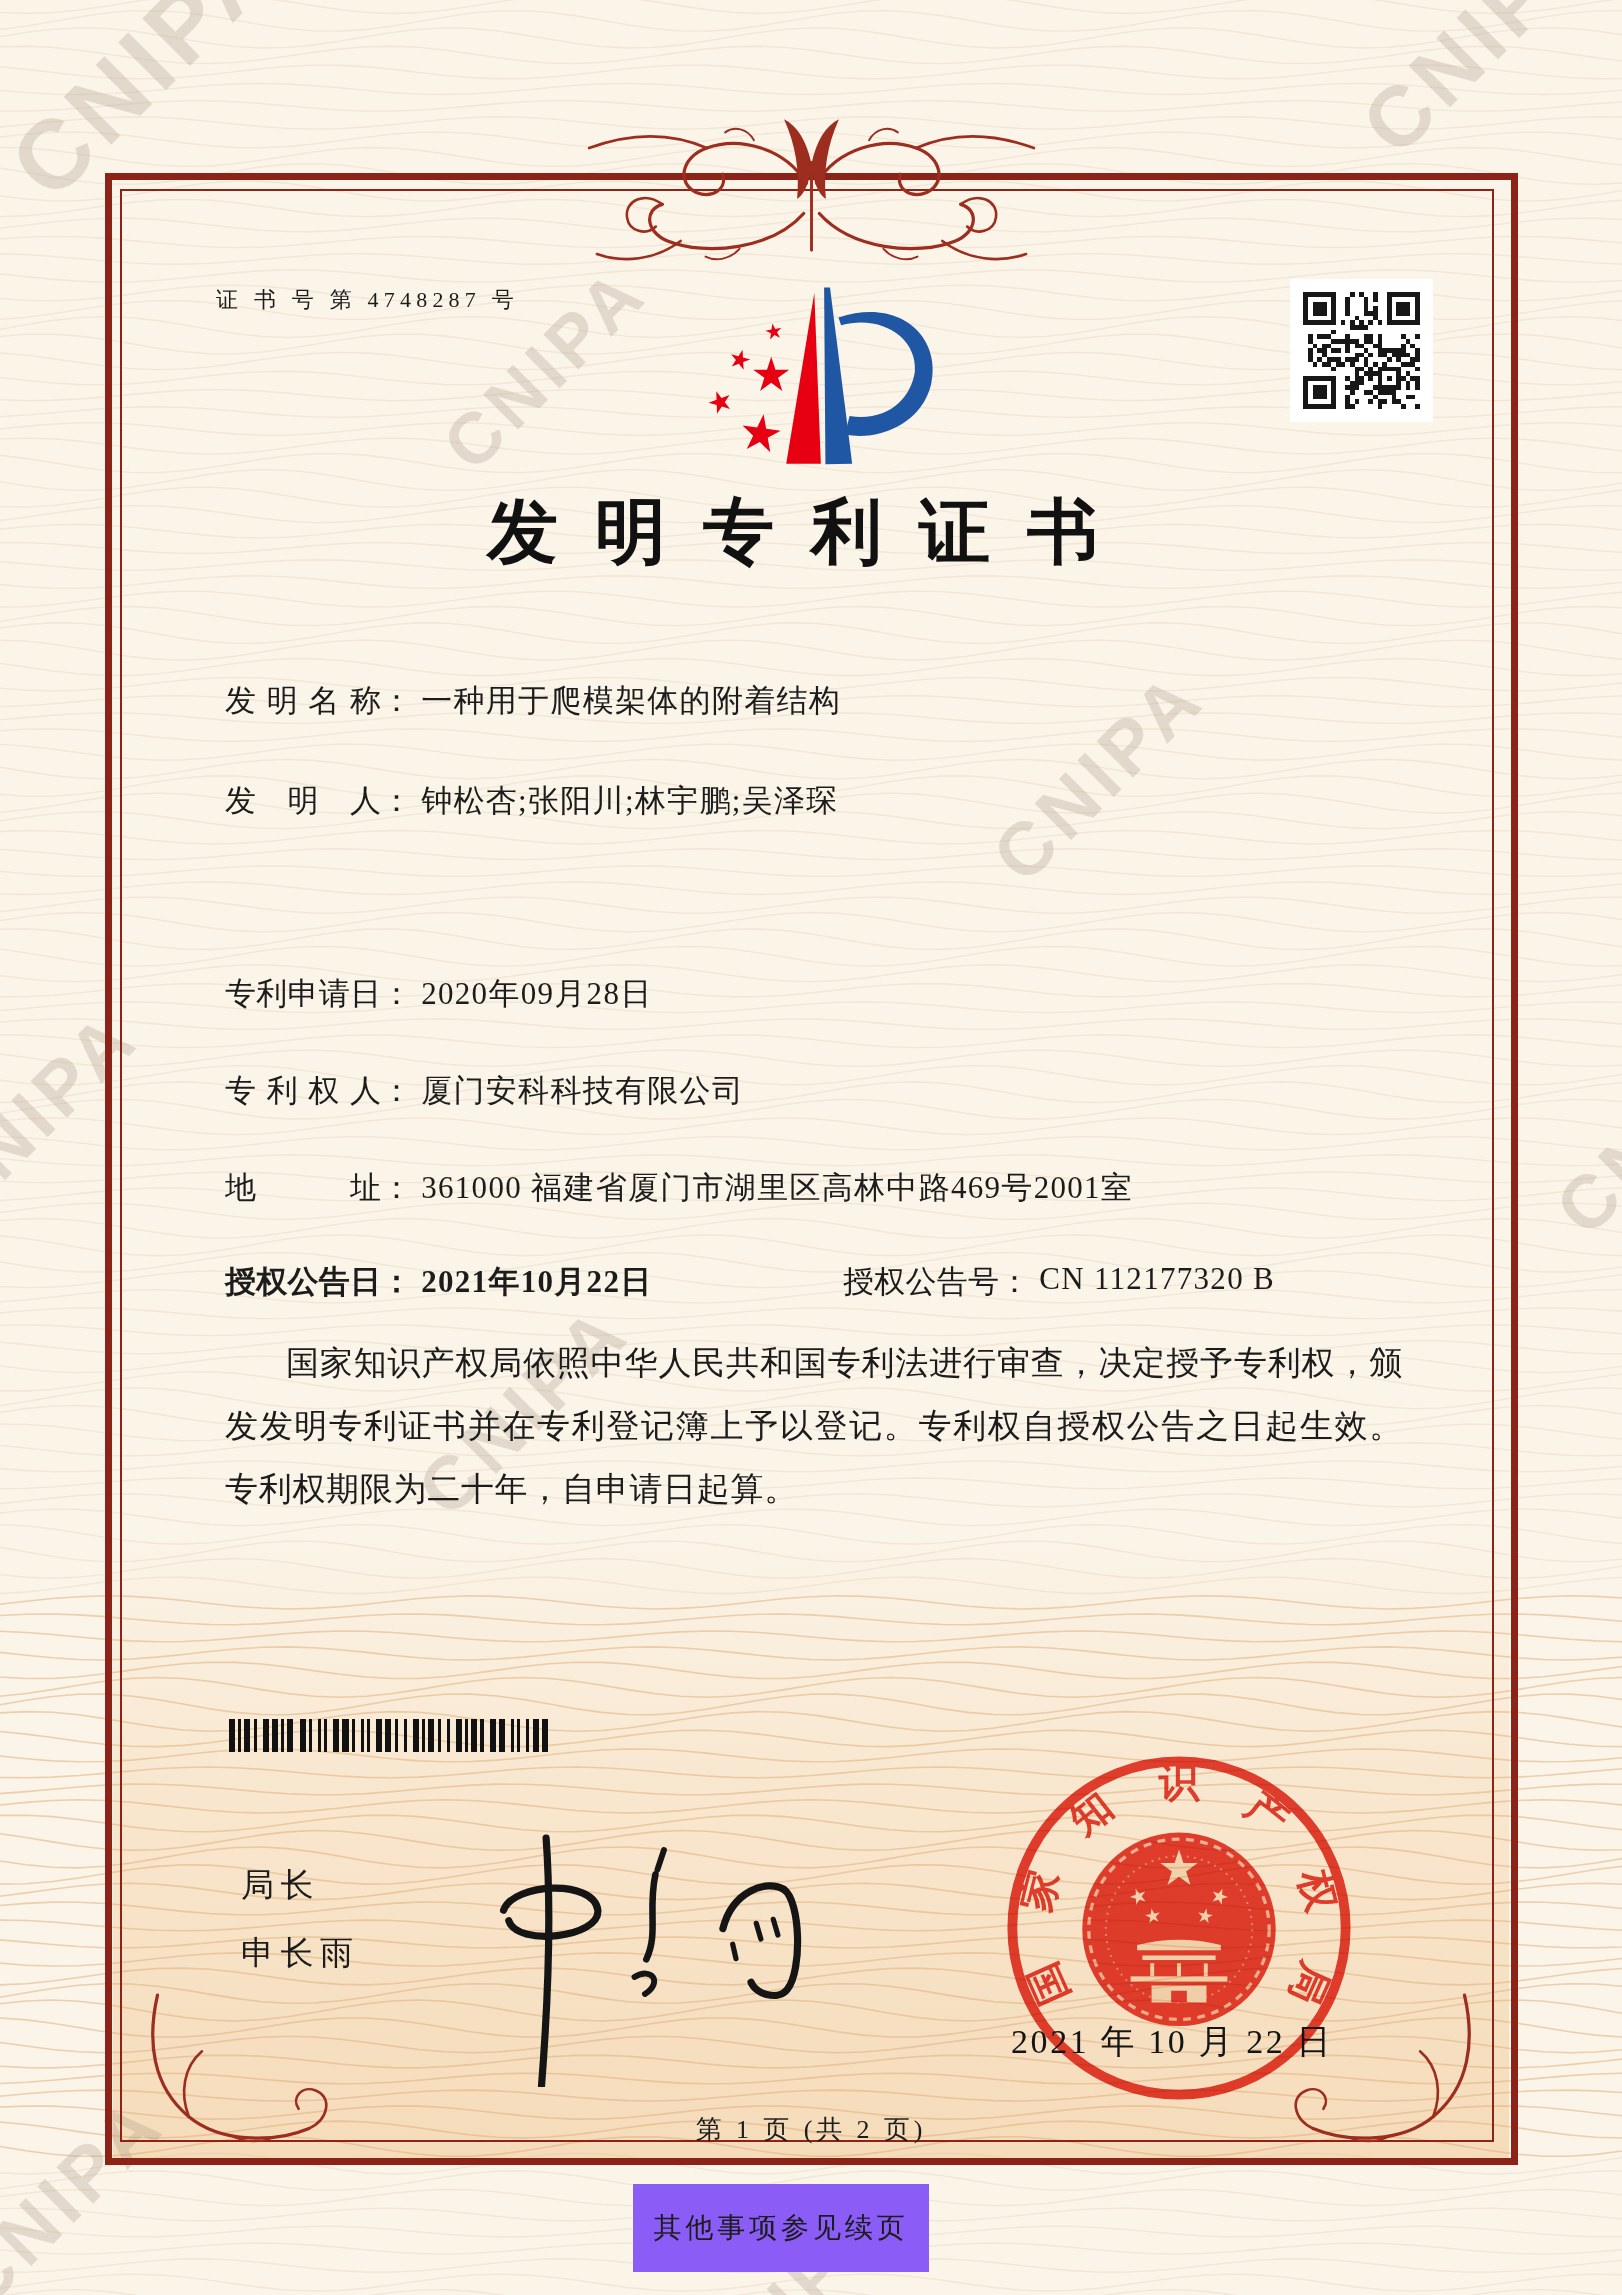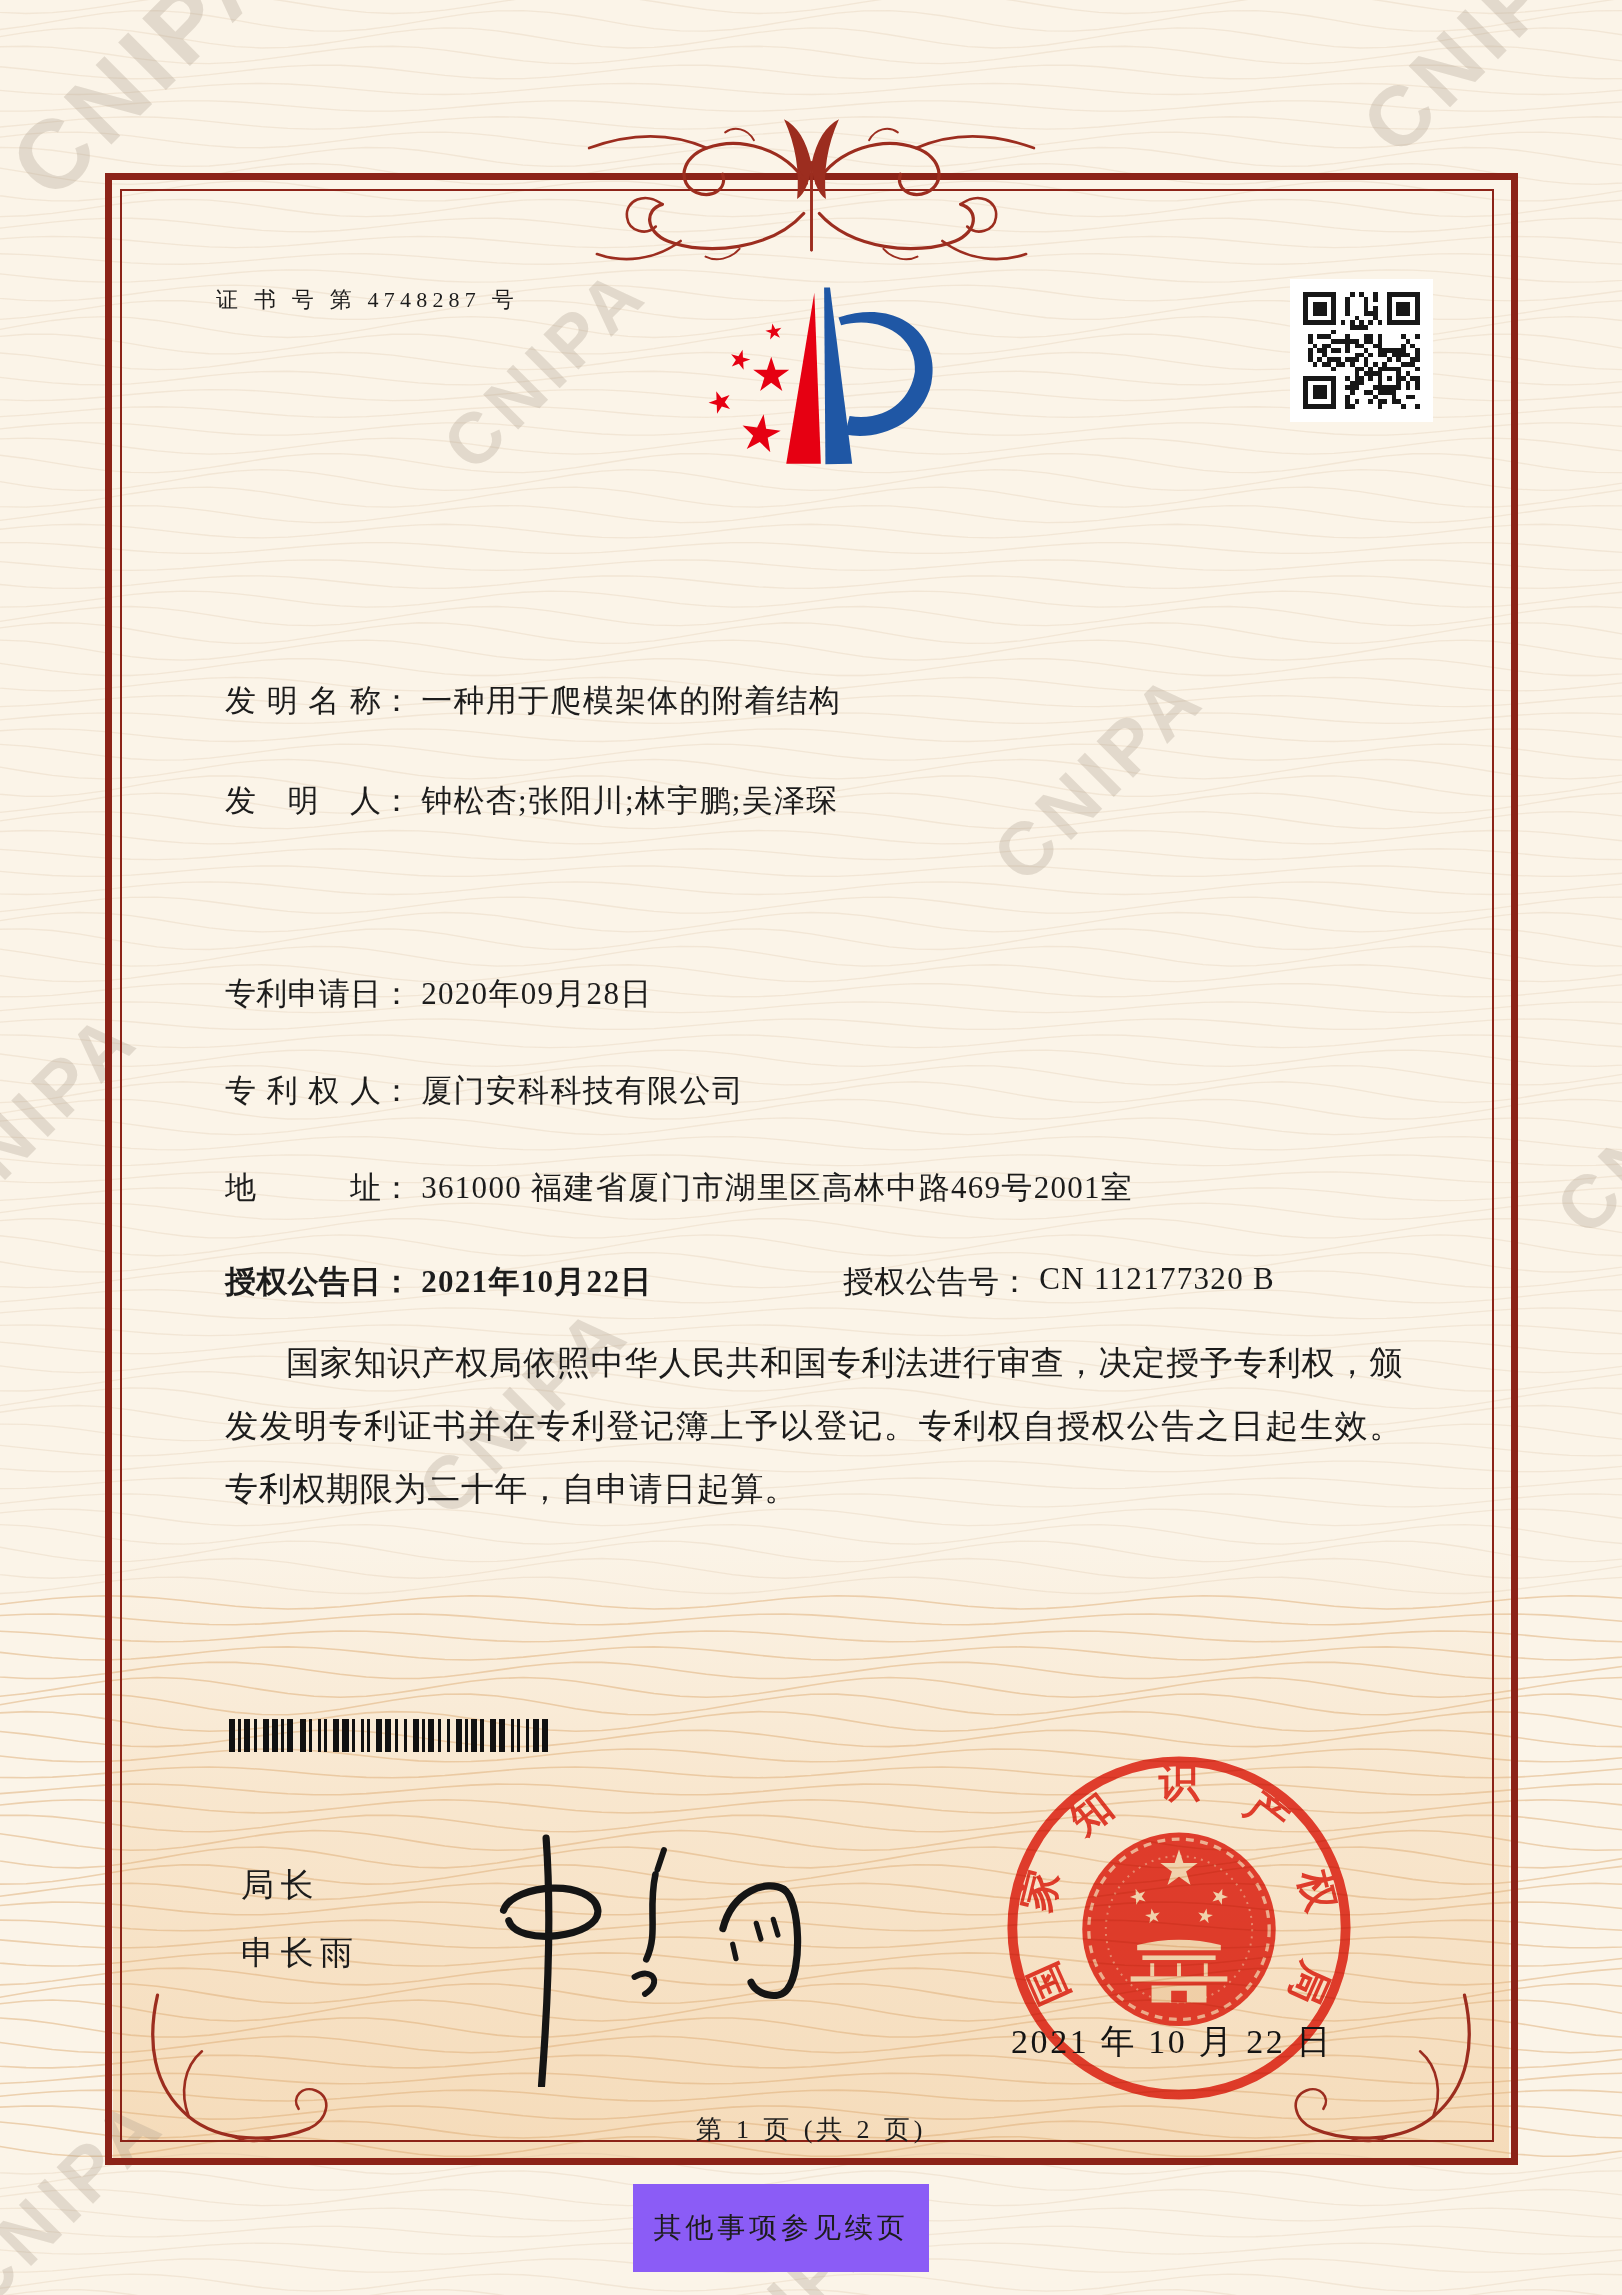--- a/index.html
+++ b/index.html
@@ -529,20 +529,21 @@
           <rect x="20" y="23" width="1" height="1"></rect>
           <rect x="9" y="24" width="1" height="1"></rect>
           <rect x="10" y="24" width="1" height="1"></rect>
           <rect x="16" y="24" width="1" height="1"></rect>
           <rect x="21" y="24" width="1" height="1"></rect>
           <rect x="24" y="24" width="1" height="1"></rect>
         </g>
     </svg>
   </div>
 
+  <div class="title">发明专利证书</div>
 
   <div class="row" style="top:680px;">
     <span class="lab">发明名称</span><span class="colon">：</span><span class="val">一种用于爬模架体的附着结构</span>
   </div>
   <div class="row" style="top:780px;">
     <span class="lab">发明人</span><span class="colon">：</span><span class="val">钟松杏;张阳川;林宇鹏;吴泽琛</span>
   </div>
   <div class="row" style="top:973px;">
     <span class="lab">专利申请日</span><span class="colon">：</span><span class="val">2020年09月28日</span>
   </div>

